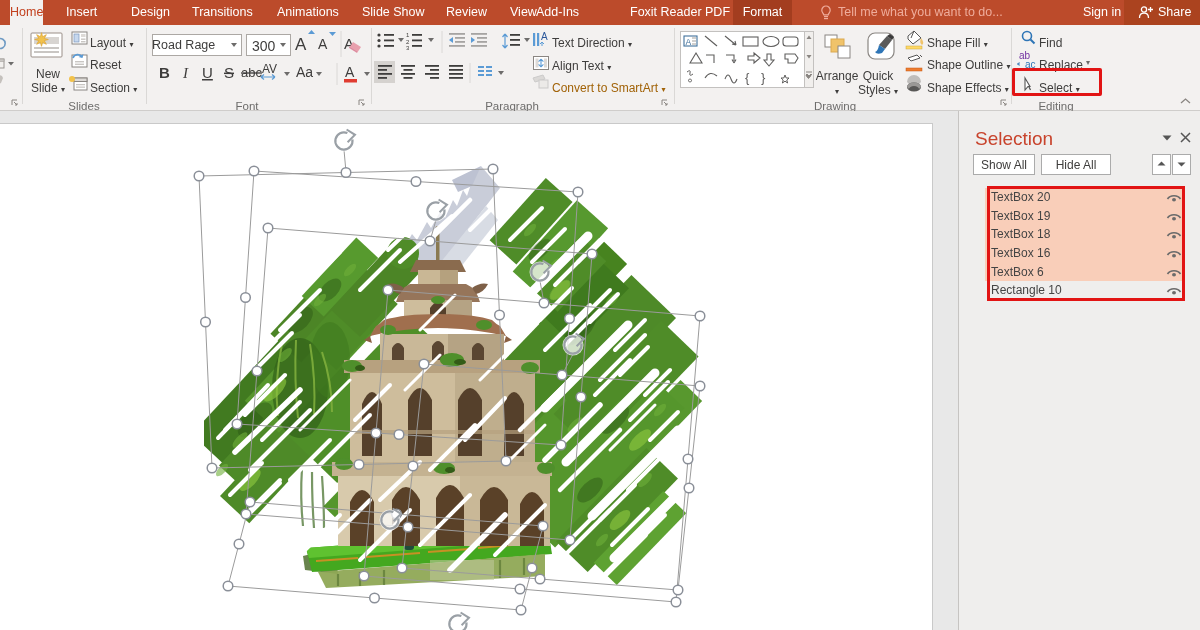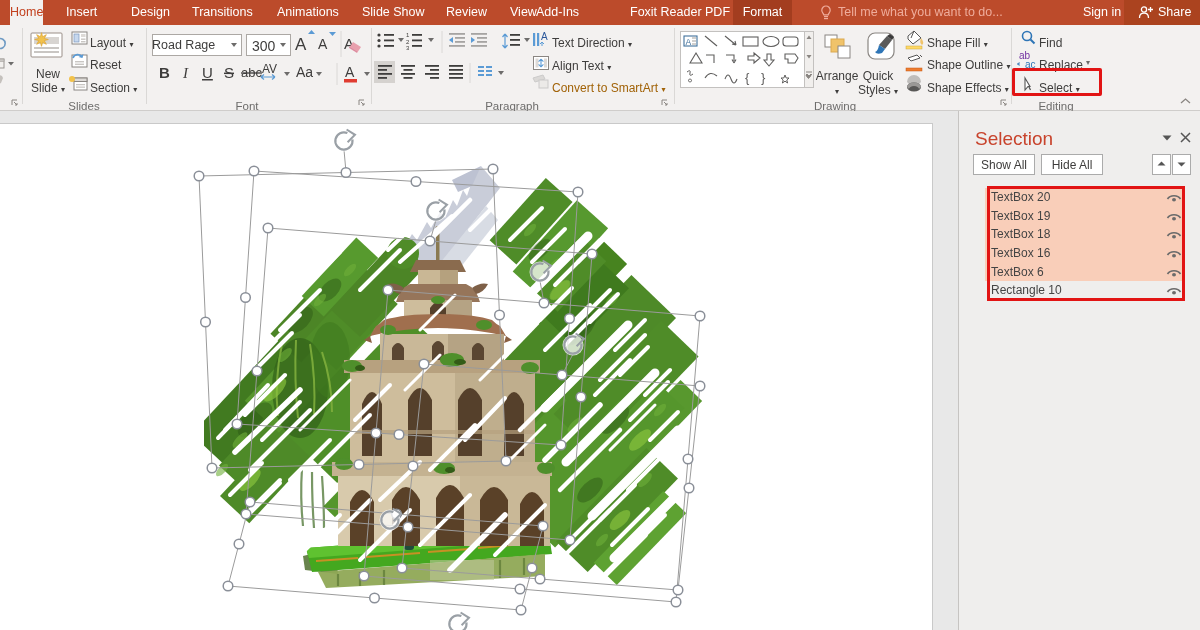--- a/index.html
+++ b/index.html
@@ -707,21 +707,21 @@
 
 <div class="abs" id="pane">
   <div id="pane-title">Selection</div>
   <svg style="position:absolute; left:203px; top:23px;" width="10" height="8">
       <path d="M0.5 1.5 L9.5 1.5 L5 6.5 Z" fill="#555"></path>
     </svg>
   <svg style="position:absolute; left:221px; top:21px;" width="11" height="11">
       <path d="M1 1 L10 10 M10 1 L1 10" stroke="#555" stroke-width="1.5"></path>
     </svg>
   <div class="pbtn" style="left:14px; width:62px;">Show All</div>
-  <div class="pbtn" style="left:82px; width:62px;">Hide All</div>
+  <div class="pbtn" style="left:82px; width:70px;">Hide All</div>
   <div class="updown" style="left:193px;"><svg width="17" height="18" viewBox="0 0 17 18">
         <path d="M4.5 10.5 L8.5 6.5 L12.5 10.5 Z" fill="#555"></path>
       </svg></div>
   <div class="updown" style="left:213px;"><svg width="17" height="18" viewBox="0 0 17 18">
         <path d="M4.5 7.5 L12.5 7.5 L8.5 11.5 Z" fill="#555"></path>
       </svg></div>
   <div id="sel-list">
       <div class="srow" style="background:#F9CEB9;">
         <span class="nm">TextBox 20</span>
         <svg width="17" height="12" viewBox="0 0 17 12">

